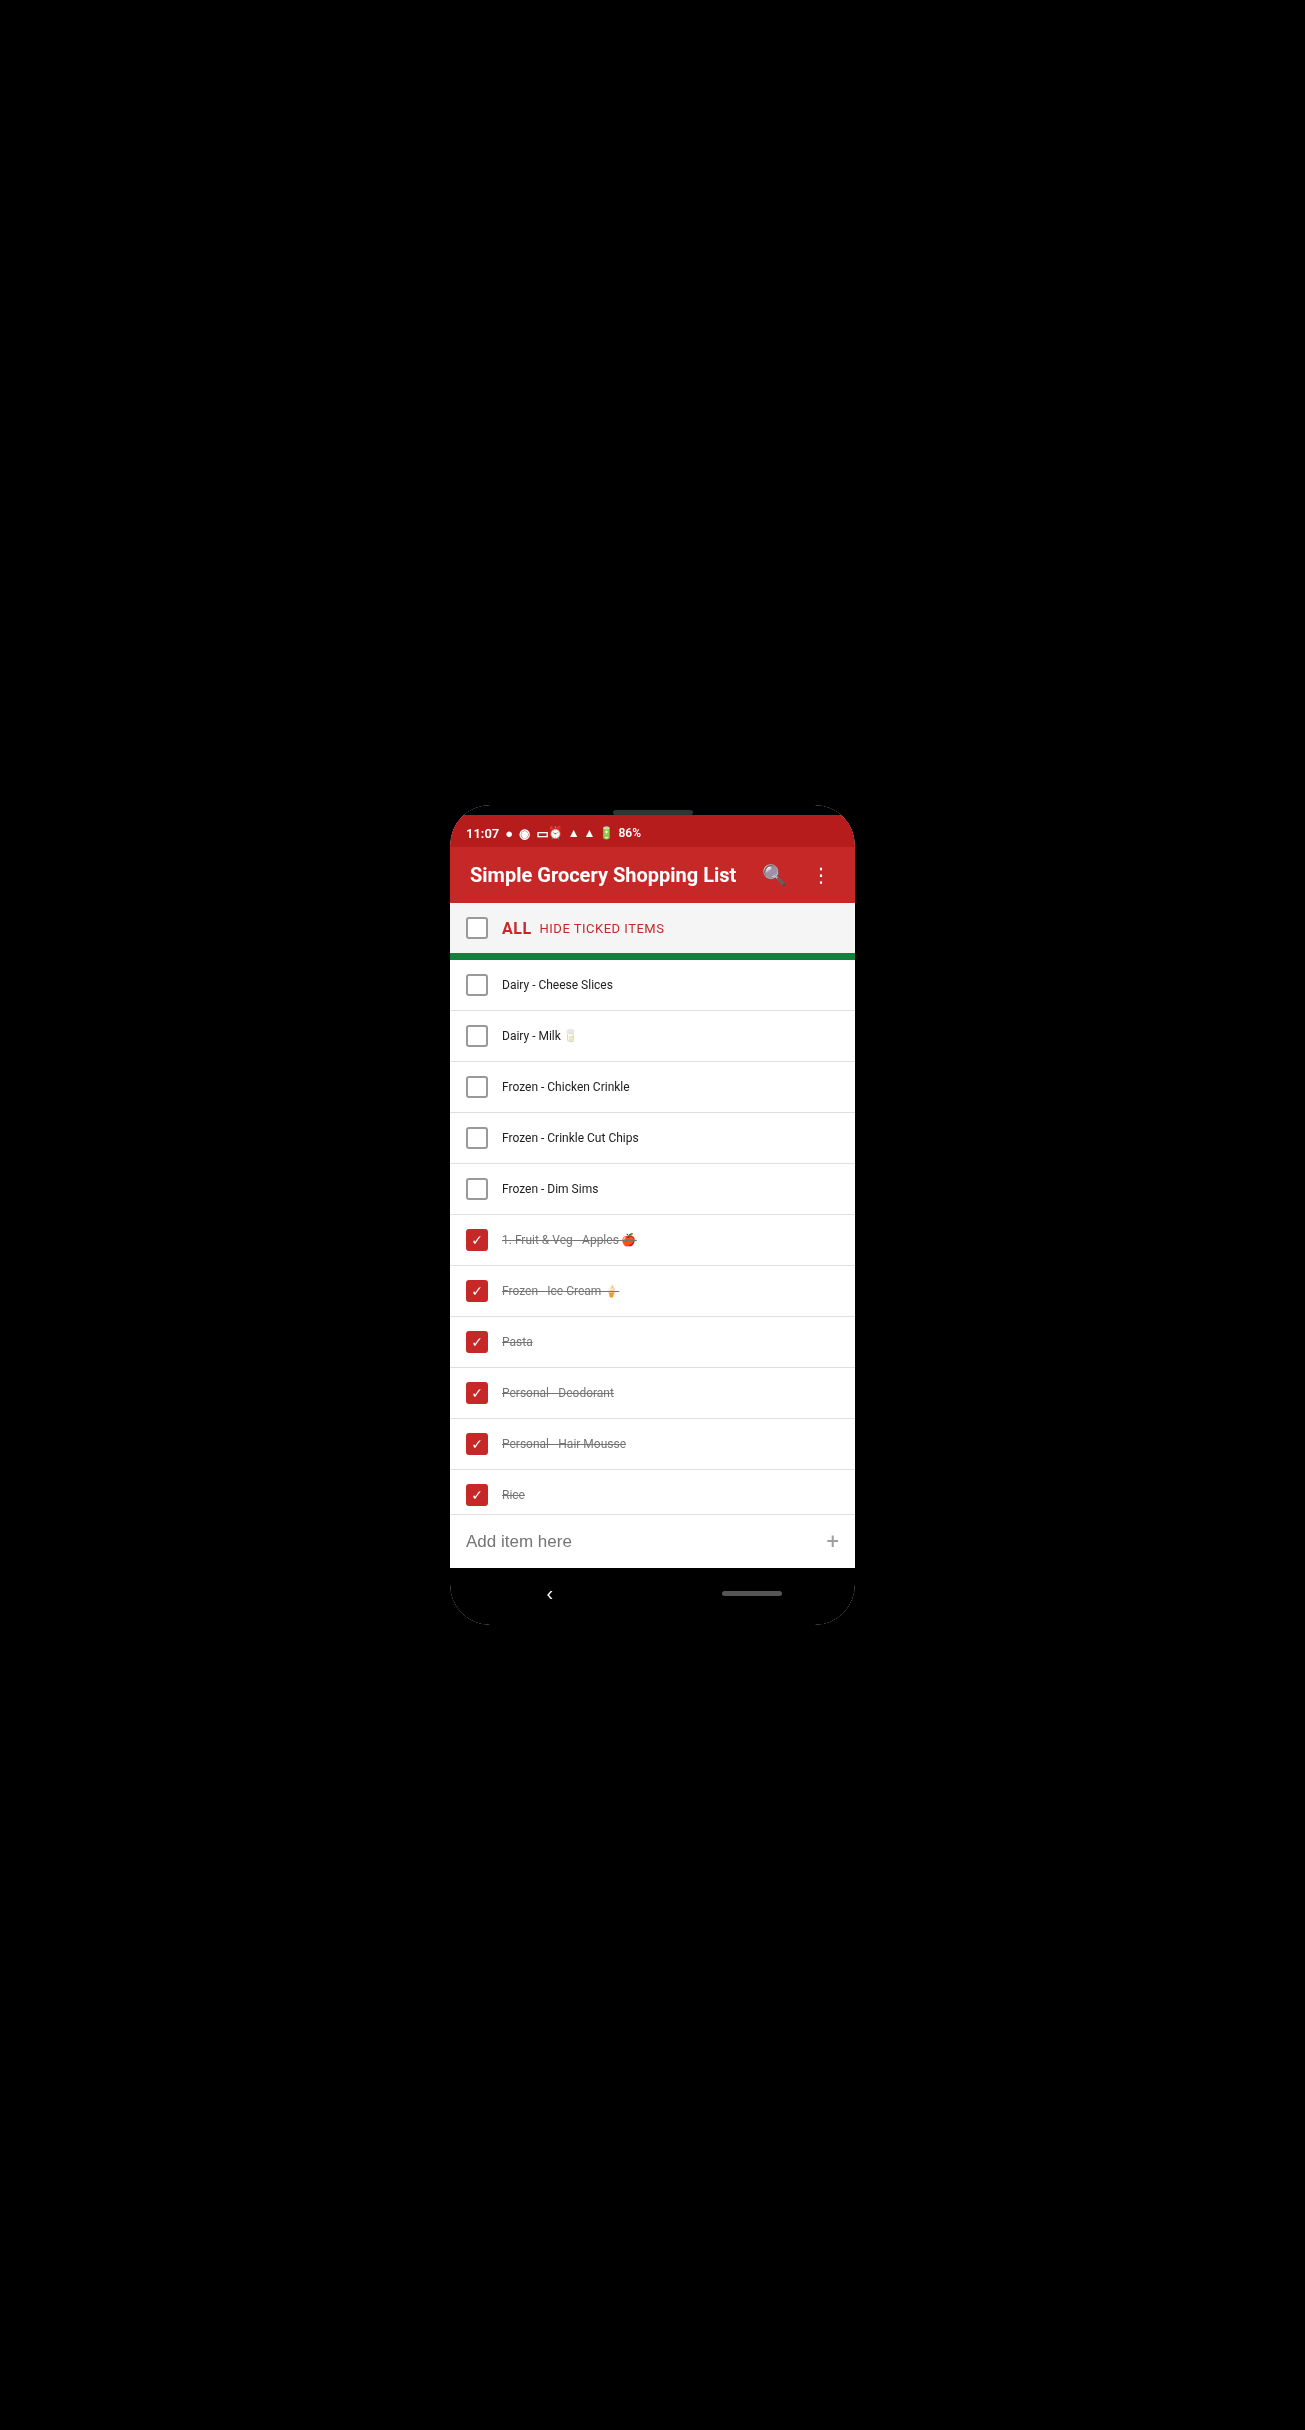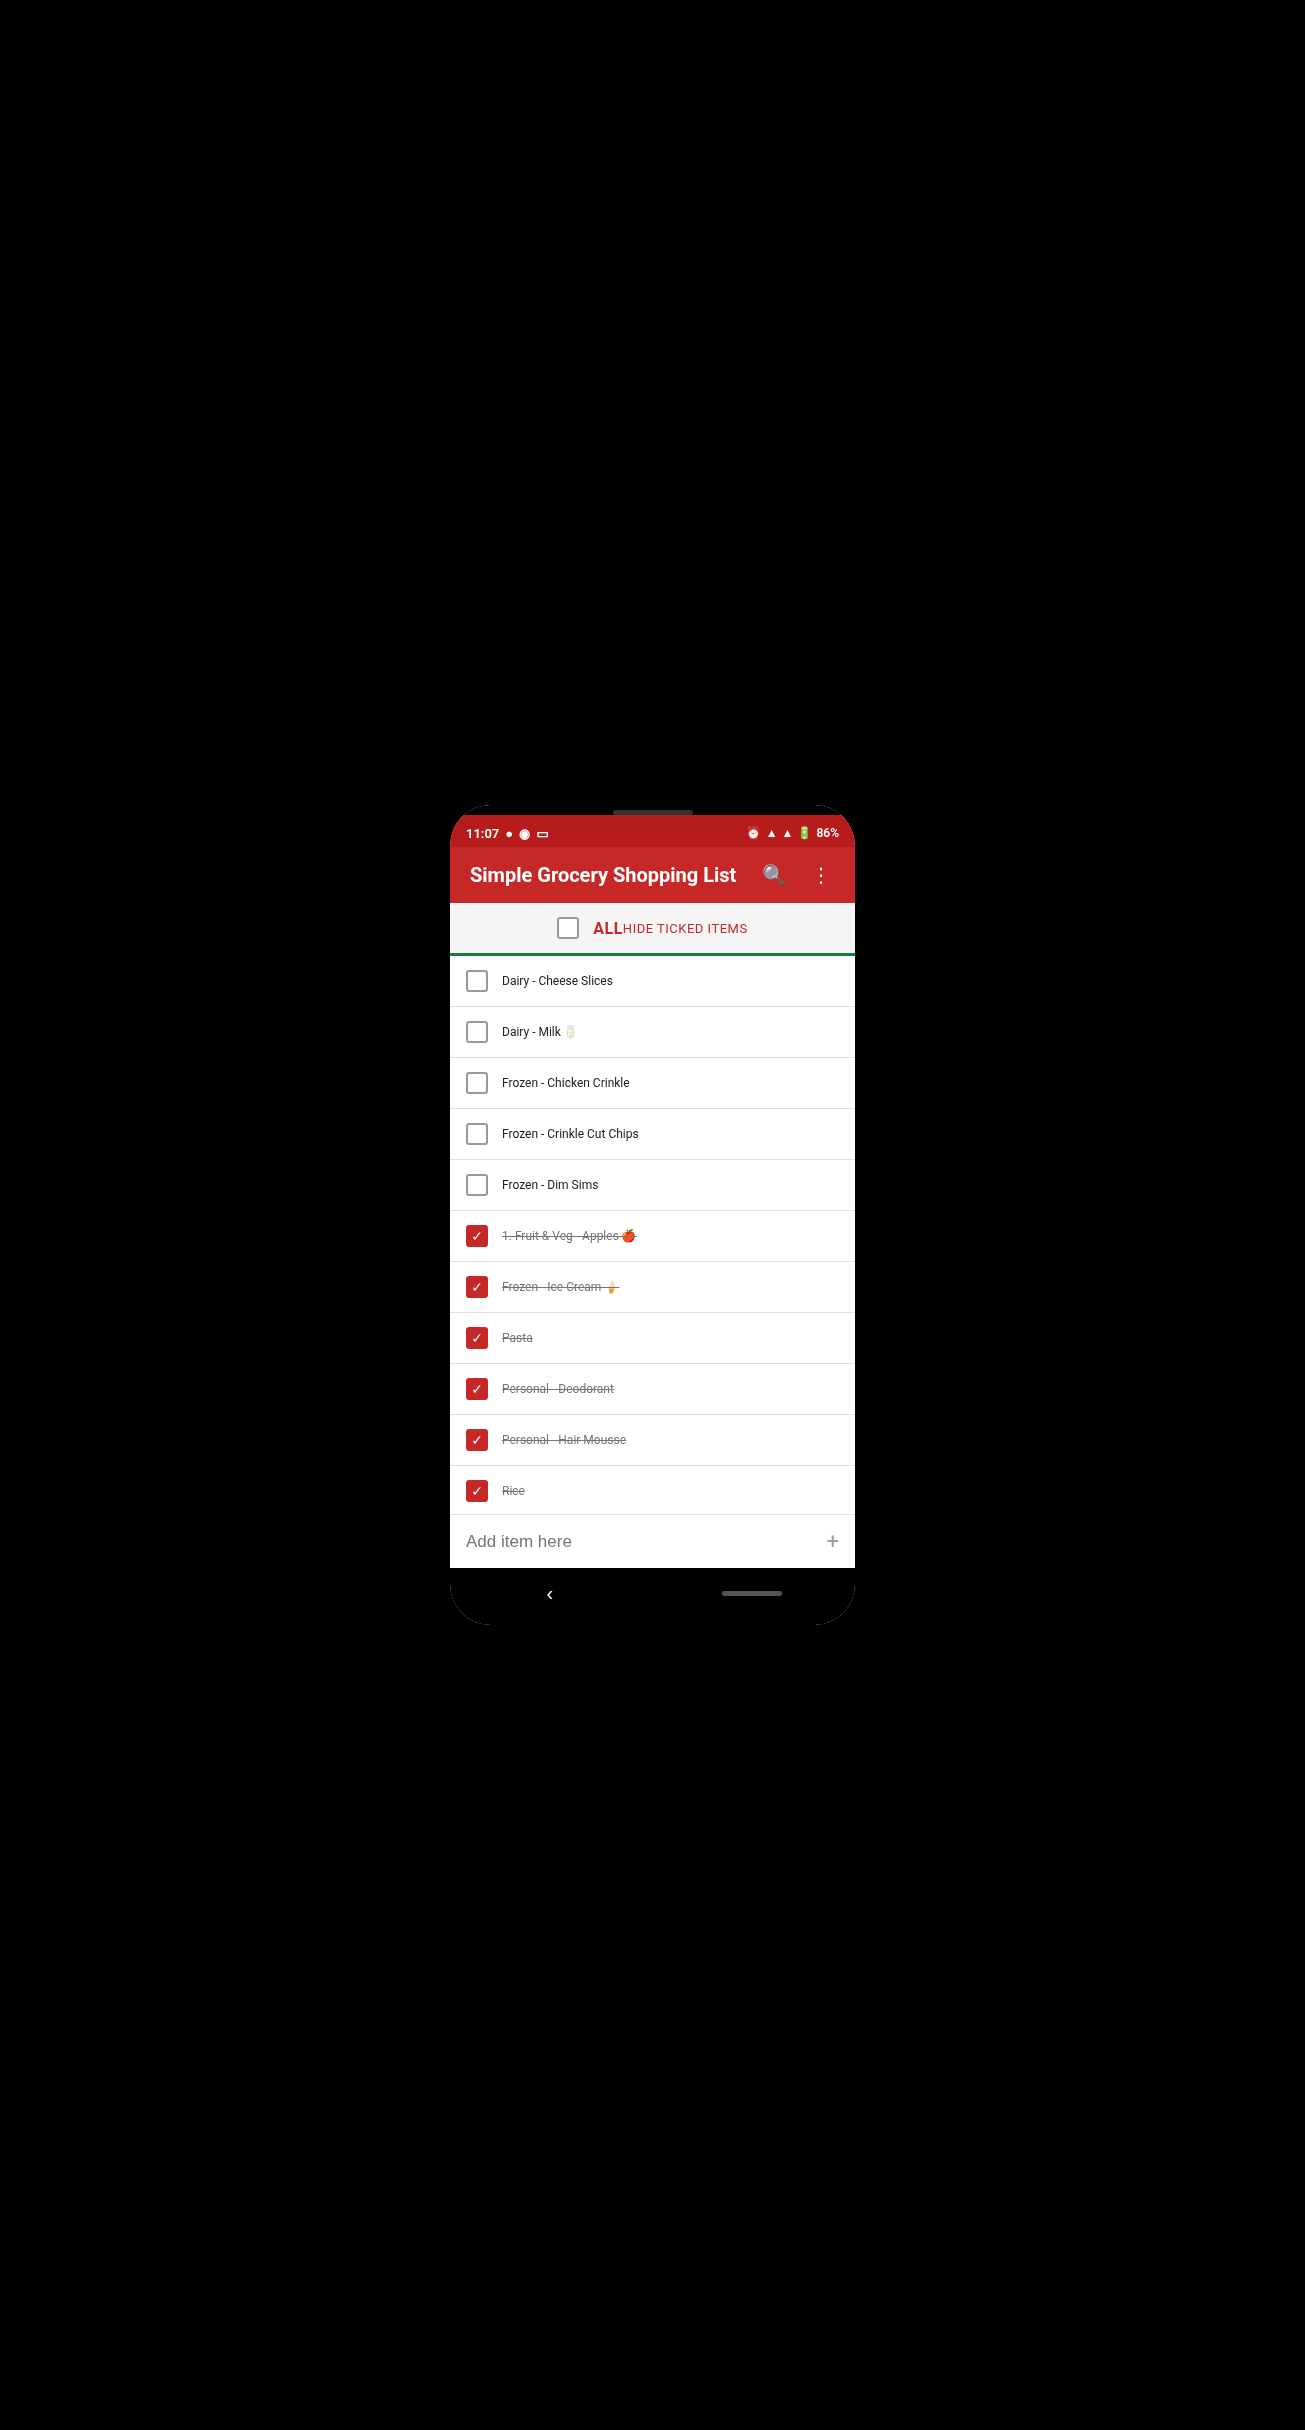--- a/index.html
+++ b/index.html
@@ -28,21 +28,21 @@
       overflow: hidden;
       display: flex;
       flex-direction: column;
     }
     
     .status-bar {
       background: #b71c1c;
       color: #fff;
       padding: 8px 16px 4px;
       display: flex;
-      justify-content: space-between;
+      justify-content: flex-start;
       align-items: center;
       font-size: 13px;
       font-weight: 600;
       min-height: 32px;
     }
     .status-left {
       display: flex;
       align-items: center;
       gap: 6px;
     }
@@ -78,23 +78,24 @@
       cursor: pointer;
       background: none;
       border: none;
       padding: 4px;
     }
     
     .all-row {
       background: #f5f5f5;
       padding: 14px 16px;
       display: flex;
-      justify-content: center;
-      align-items: center;
-      border-bottom: 3px solid #15803d;
+      justify-content: flex-start;
+      align-items: center;
+      border-bottom: 7px solid #15803d;
+      gap: 8px;
     }
     .all-row-left {
       display: flex;
       align-items: center;
       gap: 14px;
     }
     .all-label {
       font-size: 16px;
       font-weight: 700;
       color: #c62828;

